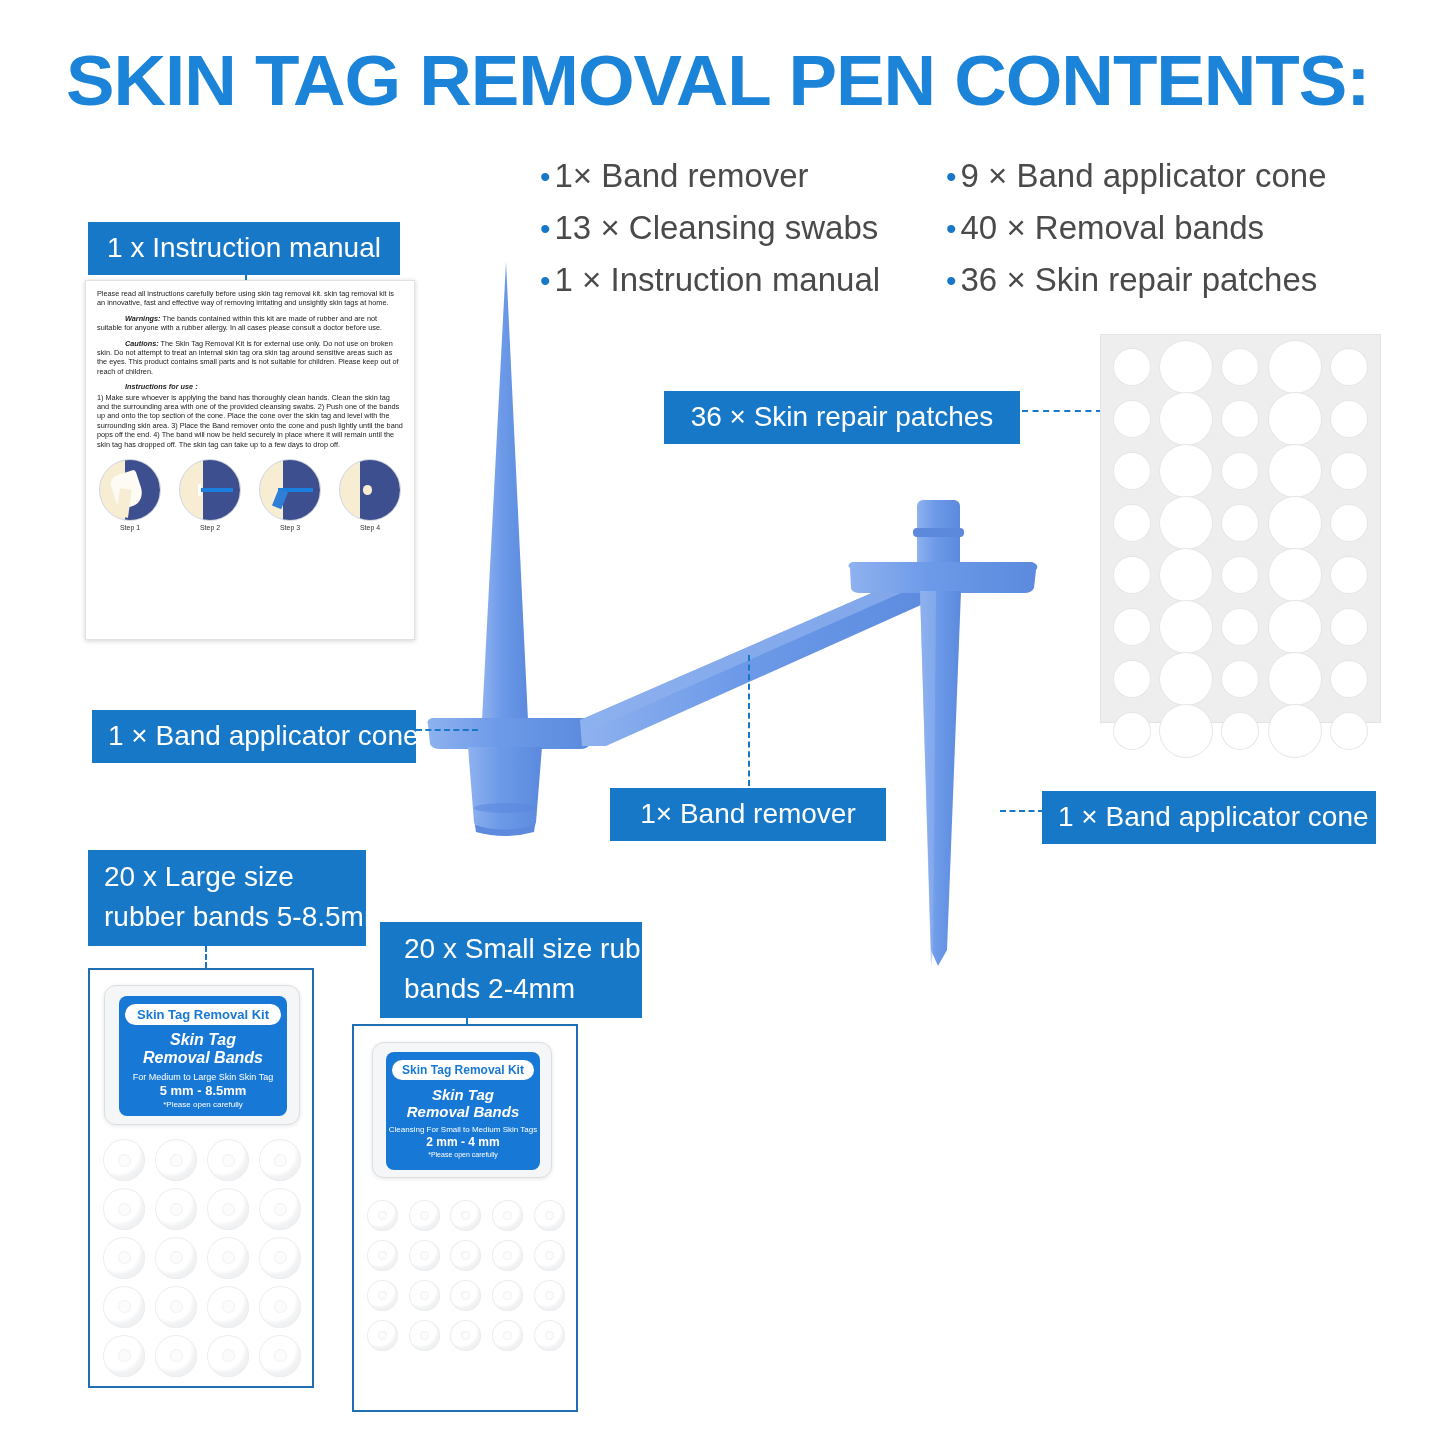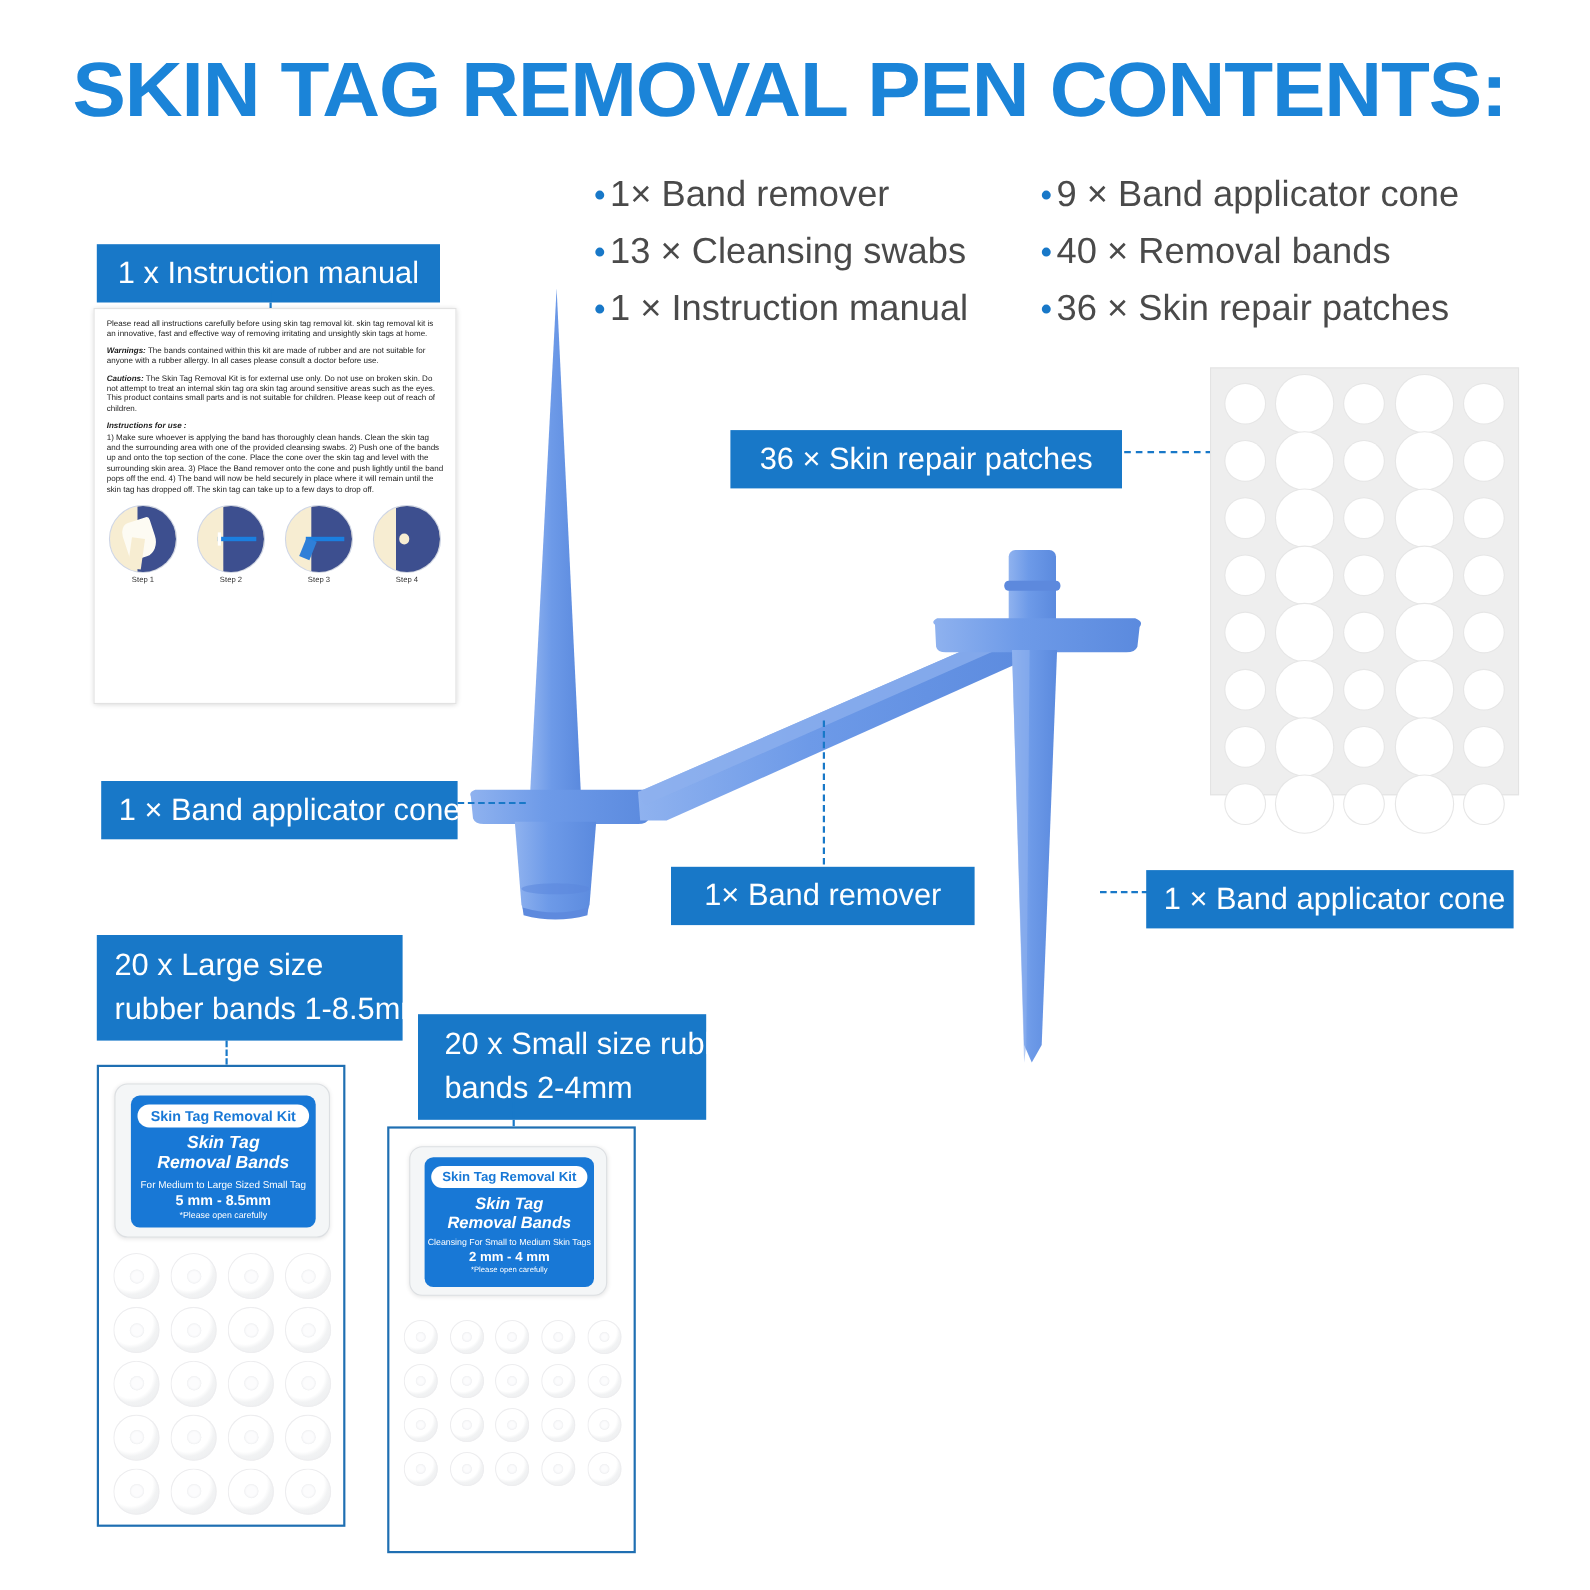--- a/index.html
+++ b/index.html
@@ -52,21 +52,21 @@
         #bcdcf6 40% 47%,
         #1878d6 47% 53%,
         #bcdcf6 53% 60%,
         #1878d6 60% 66%,
         #bcdcf6 66% 74%,
         #1878d6 74% 80%,
         #bcdcf6 80% 88%,
         #1878d6 88% 100%);}
   #manual-body{padding:8px 11px 0 11px;font-size:7.3px;line-height:9.4px;color:#1a1a1a;text-align:left;}
   #manual-body p{margin:0 0 6px 0;}
-  #manual-body b{font-style:italic;}
+  #manual-body b{font-style:italic;margin-left:28px;}
   .steps{display:flex;justify-content:space-between;padding:4px 10px 0 10px;}
   .step{width:68px;text-align:center;}
   .step-circle{width:62px;height:62px;border-radius:50%;margin:0 auto;position:relative;overflow:hidden;
     background:#f7edd2;border:1px solid #cfd6e6;box-sizing:border-box;}
   .step-circle .navy{position:absolute;right:0;top:0;height:100%;width:62%;background:#3d4f8f;border-radius:0 50% 50% 0/0 50% 50% 0;}
   .step-circle .bandbar{position:absolute;left:30%;top:46%;height:8%;width:58%;background:#1b7fe0;}
   .step-label{font-size:7px;color:#333;margin-top:3px;}
   .s1 .navy{width:58%;}
   .s1 .flap{position:absolute;left:22%;top:22%;width:46%;height:56%;background:#fdfbf3;
     transform:rotate(-18deg);border-radius:30% 10% 46% 14%;}
@@ -270,32 +270,32 @@
 <div class="dash-h" style="left:416px;top:729px;width:62px;"></div>
 
 <div class="dash-v" style="left:748px;top:655px;height:131px;"></div>
 <div class="chip" style="left:610px;top:788px;width:276px;text-align:center;">1× Band remover</div>
 
 <div class="dash-h" style="left:1000px;top:810px;width:44px;"></div>
 <div class="chip" style="left:1042px;top:791px;width:334px;text-align:center;">1 × Band applicator cone</div>
 
 <div class="chip two" style="left:88px;top:850px;width:278px;">
   <div>20 x Large size</div>
-  <div>rubber bands 1-8.5mm</div>
+  <div>rubber bands 5-8.5mm</div>
 </div>
 <div class="dash-v" style="left:205px;top:946px;height:22px;"></div>
 
 <div class="prodframe" style="left:88px;top:968px;width:226px;height:420px;"></div>
 
 <div class="bandbox" style="left:104px;top:985px;width:196px;height:140px;">
   <div class="bandlabel" style="left:14px;top:10px;width:168px;height:120px;">
     <div class="pill" style="font-size:13px;padding:3px 12px;margin-top:2px;">Skin Tag Removal Kit</div>
     <div class="bl-title" style="font-size:16px;margin-top:6px;line-height:18px;">Skin Tag</div>
     <div class="bl-title" style="font-size:16px;line-height:18px;">Removal Bands</div>
-    <div class="bl-desc" style="font-size:9px;margin-top:5px;">For Medium to Large Sized Small Tag</div>
+    <div class="bl-desc" style="font-size:9px;margin-top:5px;">For Medium to Large Skin Skin Tag</div>
     <div class="bl-size" style="font-size:13px;margin-top:1px;">5 mm - 8.5mm</div>
     <div class="bl-note" style="font-size:8px;margin-top:2px;">*Please open carefully</div>
   </div>
 </div>
 
 <div class="ring-grid" id="large-rings" style="left:98px;top:1136px;width:208px;height:244px;
      grid-template-columns:repeat(4,1fr);grid-template-rows:repeat(5,1fr);">
     <div class="ring" style="width: 42px; height: 42px;">
       <i style="width: 13px; height: 13px;"></i>
     </div>

